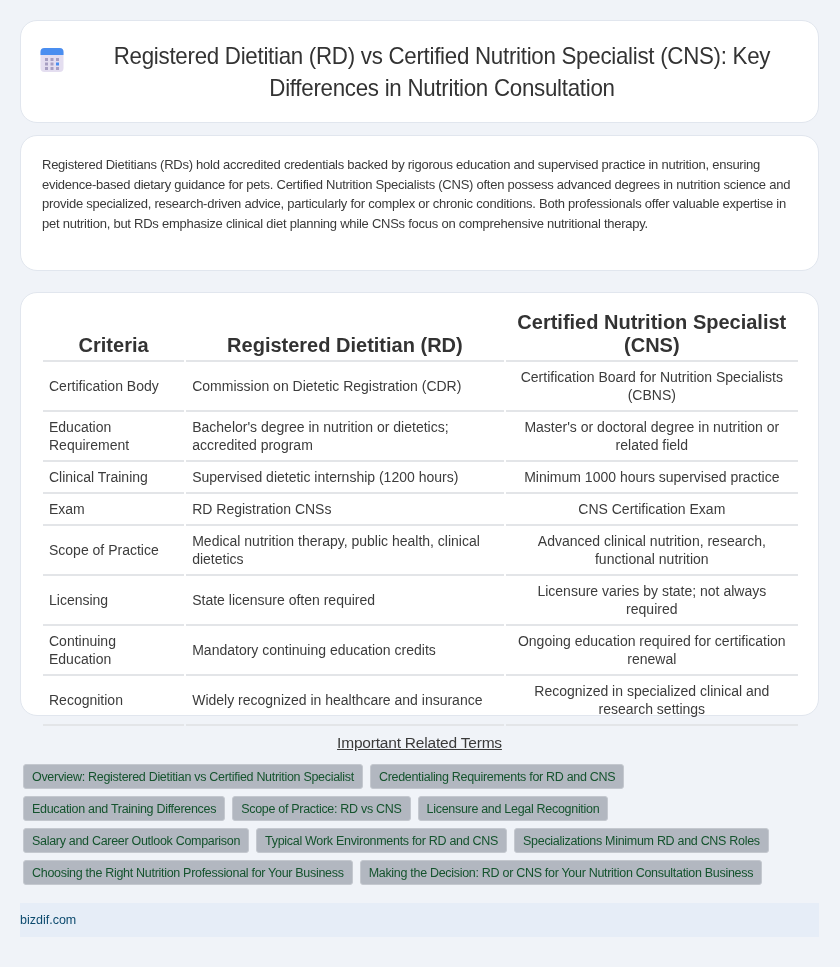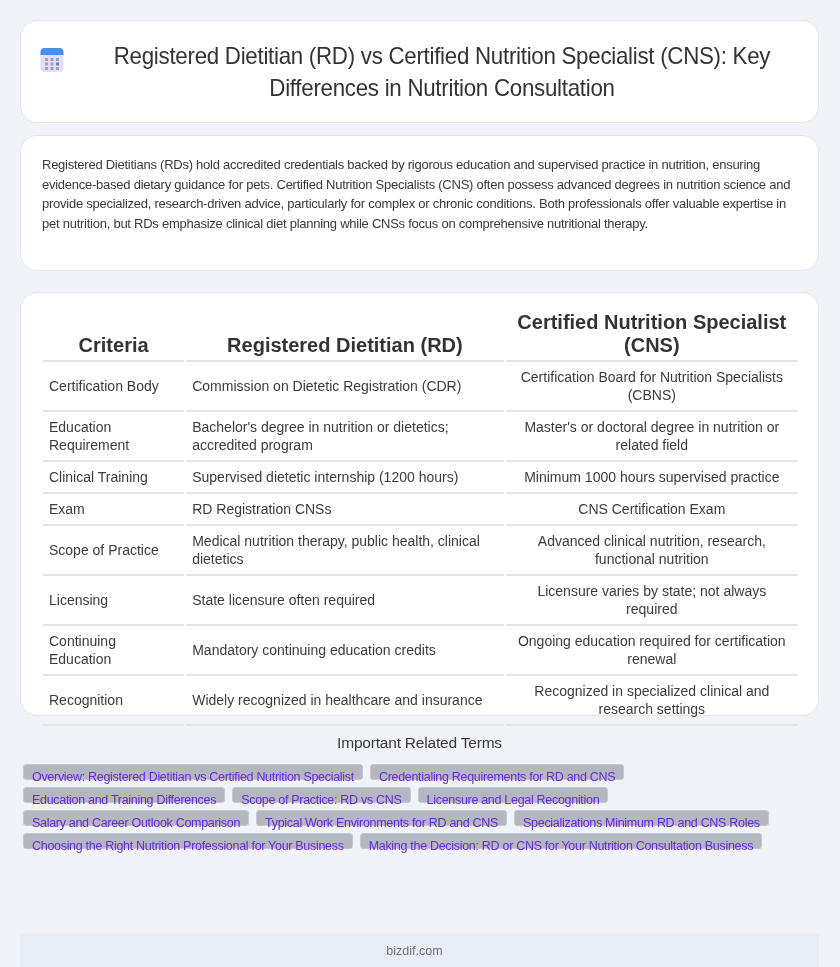--- a/index.html
+++ b/index.html
@@ -45,33 +45,33 @@
     tr.r3 td { height: 31px; }
     tr.r4 td { height: 31px; }
     tr.r5 td { height: 49px; }
     tr.r6 td { height: 49px; }
     tr.r7 td { height: 49px; }
     tr.r8 td { height: 49px; }
 
     #related { position: absolute; top: 734px; left: 20px; width: 799px; }
     #related h2 {
       font-weight: normal; font-size: 15.5px; color: #3a3a3a; text-align: center;
-      margin-bottom: 12px; letter-spacing: -0.2px;
+      margin-bottom: 12px; letter-spacing: -0.2px; text-decoration: underline;
     }
     .tags { display: flex; flex-wrap: wrap; gap: 7px 7px; padding-left: 3px; }
     .tag {
-      background: #b2b7c0; color: #6d28d9; font-size: 12.5px;
-      padding: 0 8px; height: 16px; line-height: 25px; border-radius: 3px;
+      background: #b2b7c0; color: #14532d; font-size: 12.5px;
+      padding: 0 8px; height: 25px; line-height: 25px; border-radius: 3px;
       border: 1px solid #c4c8cf; letter-spacing: -0.3px; white-space: nowrap;
     }
 
     #footer {
-      position: absolute; top: 934px; left: 20px; width: 799px; height: 34px;
-      background: #e6edf7; text-align: center; padding-right: 10px;
-      font-size: 12.5px; line-height: 34px; color: #737373;
+      position: absolute; top: 903px; left: 20px; width: 799px; height: 34px;
+      background: #e6edf7; text-align: left; padding-right: 10px;
+      font-size: 12.5px; line-height: 34px; color: #0c4a6e;
     }
   </style>
 </head>
 <body>
 
 <div id="title-card" class="card">
   <div class="title-wrap">
     <svg class="title-icon" viewBox="0 0 24 26">
       <rect x="0.5" y="1" width="23" height="24" rx="4" fill="#e4def0"></rect>
       <path d="M0.5 5 a4 4 0 0 1 4 -4 h15 a4 4 0 0 1 4 4 v3 h-23 z" fill="#4a8ef0"></path>

